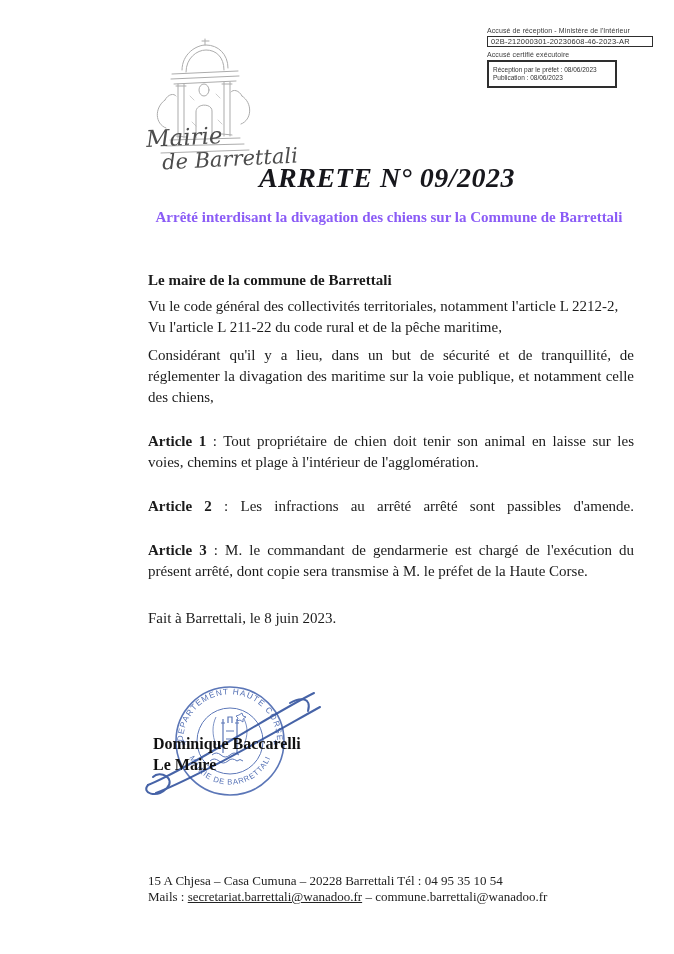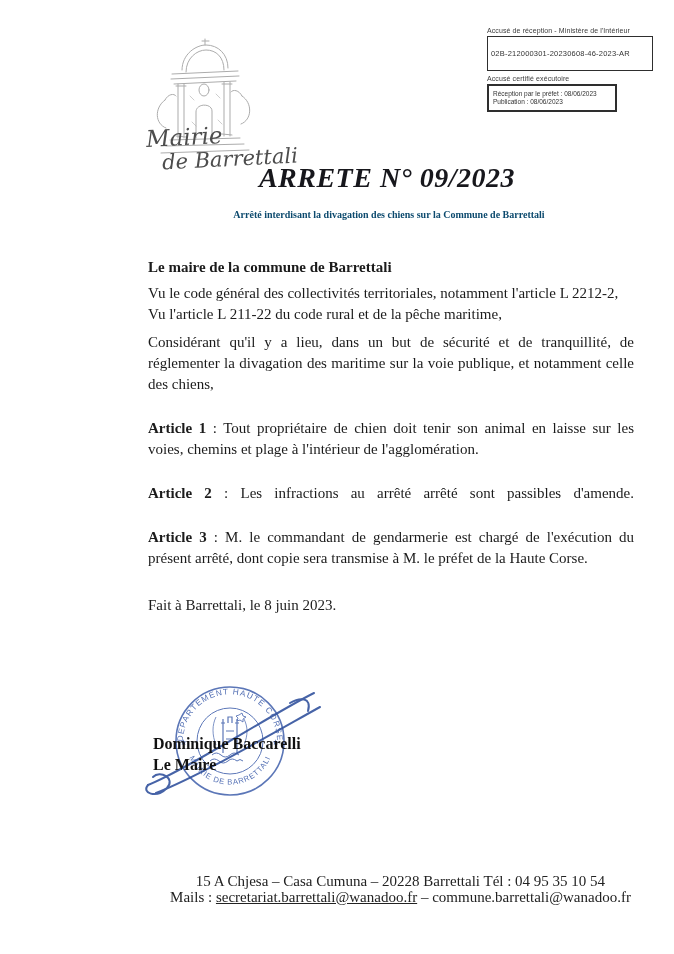--- a/index.html
+++ b/index.html
@@ -15,21 +15,21 @@
   }
 
   
   .accuse{
     position:absolute;left:487px;top:27px;width:176px;
     font-family:"Liberation Sans","DejaVu Sans",sans-serif;
     color:#3c3c3c;
   }
   .accuse .lbl{font-size:7px;letter-spacing:.1px;margin:0 0 2px 0;white-space:nowrap;}
   .accuse .box1{
-    border:1px solid #2e2e2e;padding:12px 3px;width:158px;
+    border:1px solid #2e2e2e;padding:0 3px;width:158px;
     font-size:7.5px;letter-spacing:.2px;white-space:nowrap;margin-bottom:4px;
     color:#333;
   }
   .accuse .box2{
     border:2px solid #2e2e2e;padding:3px 4px 4px;width:118px;
     font-size:6.5px;margin-top:2px;color:#333;
   }
   .accuse .box2 div{white-space:nowrap;margin:1px 0;}
 
   
@@ -48,26 +48,26 @@
   }
 
   
   .doc-title{
     position:absolute;left:387px;top:162px;transform:translateX(-50%);
     font-size:28px;font-weight:bold;font-style:italic;
     letter-spacing:.5px;white-space:nowrap;color:#17171c;
   }
   .doc-subtitle{
     position:absolute;left:389px;top:209px;transform:translateX(-50%);
-    font-size:10px;font-weight:bold;white-space:nowrap;color:#0c4a6e;
+    font-size:15px;font-weight:bold;white-space:nowrap;color:#8b5cf6;
   }
 
   
   .body-col{
-    position:absolute;left:148px;top:257px;width:486px;
+    position:absolute;left:148px;top:270px;width:486px;
     font-size:15px;line-height:21px;color:#1b1b1b;
   }
   .body-col p{margin:0;text-align:justify;}
   .p-opening{font-weight:bold;margin-bottom:5px !important;}
   .p-considerant{margin-top:7px !important;}
   .arrete-heading{
     margin-top:19px !important;text-align:center !important;
     font-weight:600;letter-spacing:.6px;font-size:15.5px;
   }
   .p-article{margin-top:23px !important;}
@@ -78,21 +78,21 @@
   
   .stamp-wrap{position:absolute;left:140px;top:673px;width:210px;height:145px;}
   .sign-name{
     position:absolute;left:153px;top:733px;z-index:5;
     font-size:16px;font-weight:bold;line-height:21px;color:#111;
   }
 
   
   .footer{
     position:absolute;left:148px;top:873px;width:505px;
-    text-align:center;font-size:15px;line-height:16px;color:#222;
+    font-size:13px;line-height:16px;color:#222;
   }
   .footer .email-link{text-decoration:underline;color:#222;}
   .footer span{white-space:pre-wrap;}
 </style>
 </head>
 <body>
 
 <div class="page">
 
   <div class="accuse">

